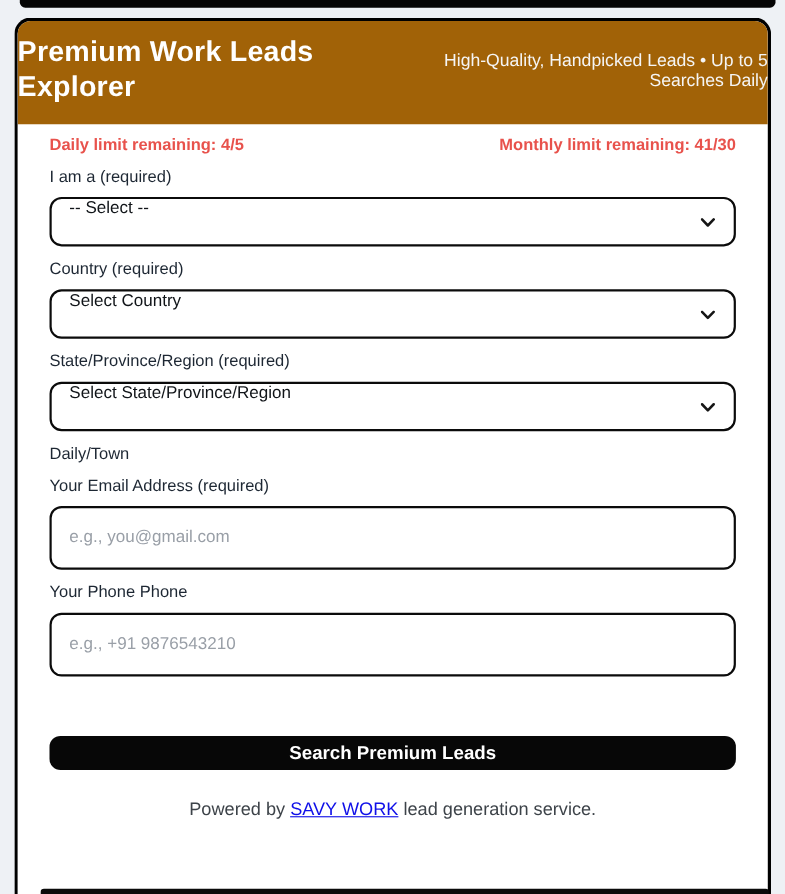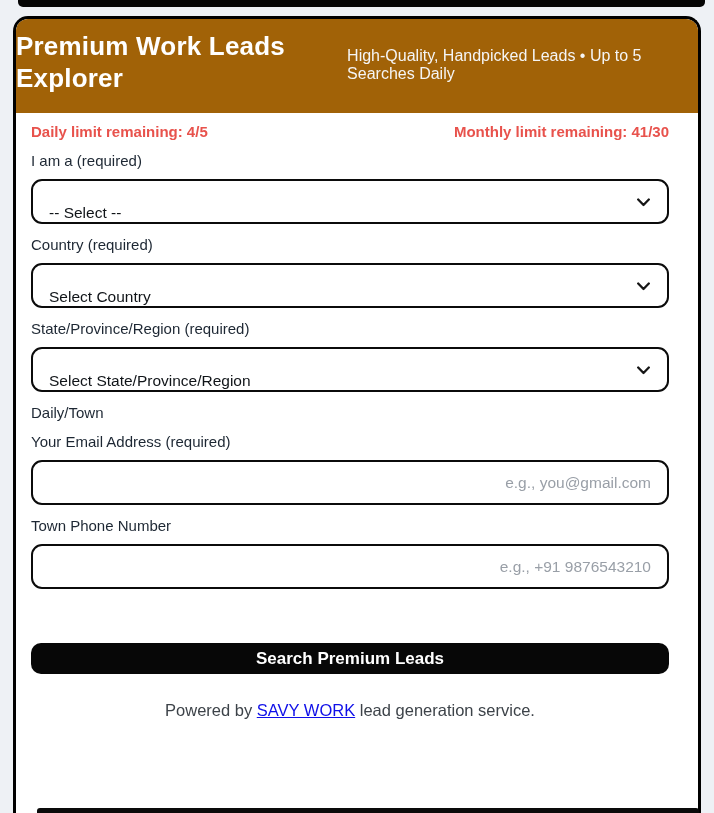--- a/index.html
+++ b/index.html
@@ -46,68 +46,68 @@
     font-size: 26px;
     font-weight: 700;
     letter-spacing: 0.2px;
     line-height: 32px;
   }
   .card-subtitle {
     font-size: 16px;
     font-weight: 400;
     margin-top: 5px;
     color: #f5f5f5;
+    text-align: right;
   }
-  .card-body { padding: 10px 29px 0 15px; }
+  .card-body { padding: 10px 29px 0 29px; }
   .limits-row {
     display: flex; justify-content: space-between;
     font-size: 15px; font-weight: 700;
     color: #e8524c;
     margin-bottom: 5px;
     line-height: 17px;
   }
   .field-label {
     font-size: 15px; font-weight: 400;
     color: #1d2733;
     margin: 13px 0 10px;
     line-height: 16px;
   }
   .selectbox {
     position: relative;
     height: 45px;
     border: 2.5px solid #0b0b0b;
     border-radius: 11px;
     background: #fff;
-    display: flex; align-items: flex-end;
+    display: flex; align-items: flex-start;
     padding: 0 38px 0 16px;
     cursor: pointer;
   }
   .selectbox .value {
     font-size: 15.5px;
     color: #101418;
   }
   .selectbox .chev {
     position: absolute; right: 17px; top: 50%;
     margin-top: -4px;
     width: 13px; height: 9px;
     display: block;
   }
   .textbox {
     width: 100%;
-    height: 45px;
+    height: 58px;
     border: 2.5px solid #0b0b0b;
     border-radius: 11px;
     background: #fff;
     padding: 0 16px;
     font-size: 15.5px;
     font-family: "Liberation Sans", sans-serif;
     color: #101418;
     outline: none;
     display: block;
-    text-align: right;
   }
   .textbox::placeholder { color: #999fa7; opacity: 1; }
   .search-btn {
     display: block;
     width: 100%;
     height: 31px;
     margin-top: 54px;
     background: #070707;
     border: none;
     border-radius: 10px;
@@ -169,21 +169,21 @@
       <svg class="chev" viewBox="0 0 13 9">
           <path d="M1.2 1.5 L6.5 7 L11.8 1.5" fill="none" stroke="#161616" stroke-width="2.3" stroke-linecap="round" stroke-linejoin="round"></path>
         </svg>
     </div>
 
     <div class="field-label">Daily/Town</div>
 
     <div class="field-label">Your Email Address (required)</div>
     <input class="textbox" type="text" value="" placeholder="e.g., you@gmail.com" style="">
 
-    <div class="field-label">Town Phone Number</div>
+    <div class="field-label">Your Phone Phone</div>
     <input class="textbox" type="text" value="" placeholder="e.g., +91 9876543210" style="">
 
     <button class="search-btn">Search Premium Leads</button>
 
     <div class="footer-line">
       <span>Powered by </span><a href="#">SAVY WORK</a><span> lead generation service.</span>
     </div>
 
   </div>
 </div>

